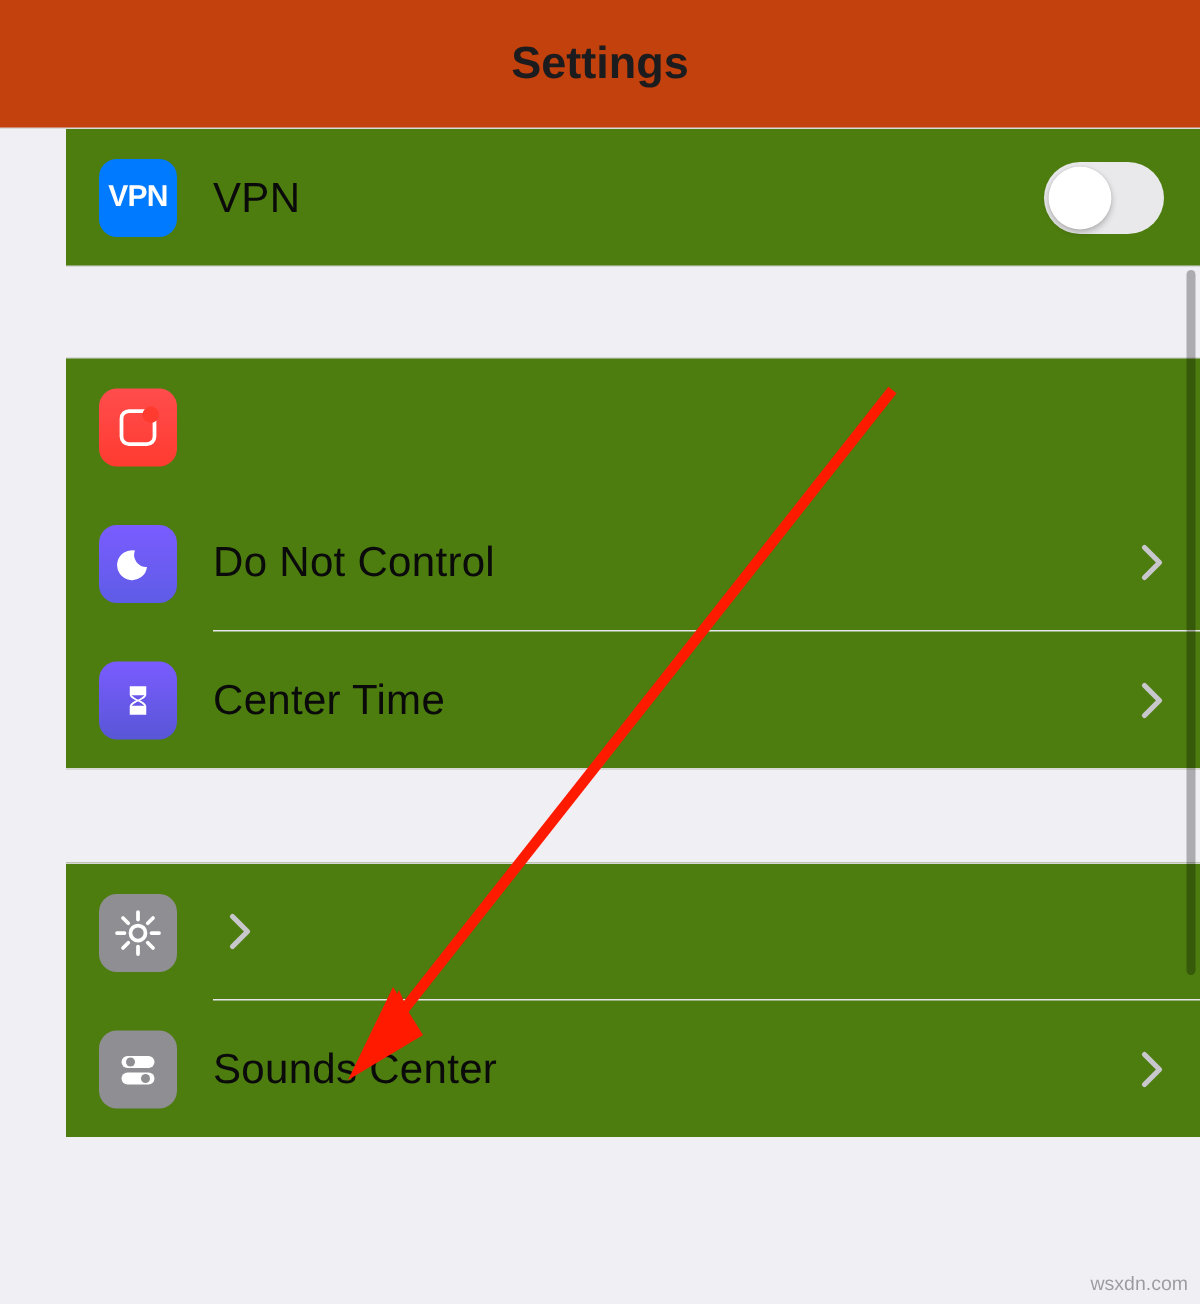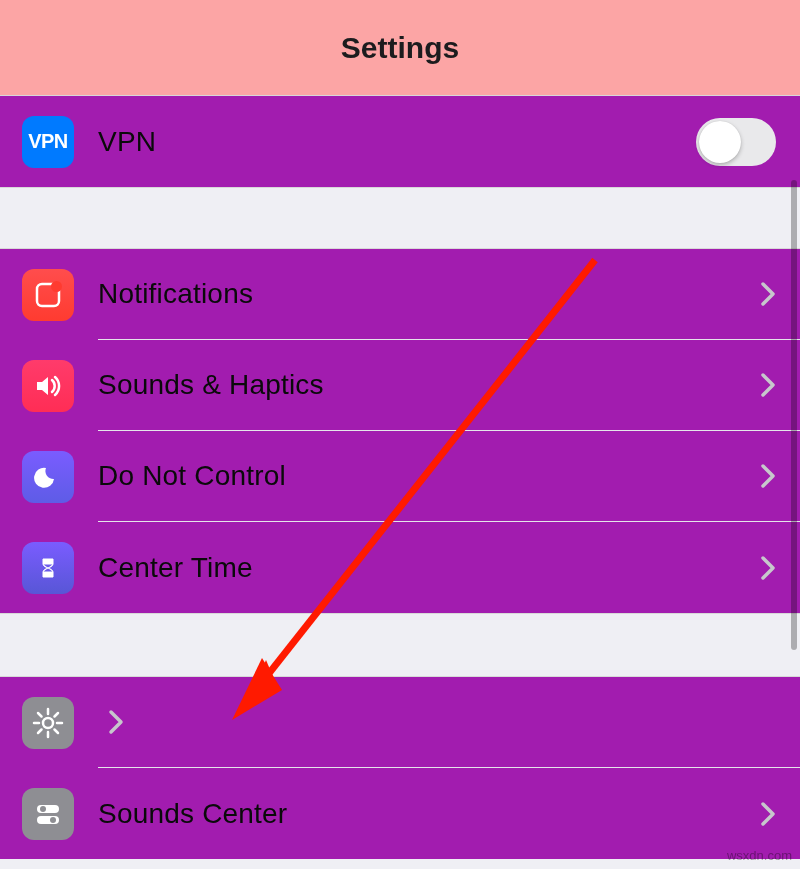--- a/index.html
+++ b/index.html
@@ -7,34 +7,35 @@
       font-family: -apple-system, BlinkMacSystemFont, "Segoe UI", Helvetica, Arial, sans-serif;
       background: #efeff4;
       width: 800px;
       height: 869px;
       overflow: hidden;
       position: relative;
       color: #000;
       font-size: 24px;
     }
     .header {
-      height: 96px;
-      background: #fca5a5;
+      height: 86px;
+      background: #c2410c;
       display: flex;
       align-items: center;
       justify-content: center;
       border-bottom: 1px solid #d8d8d8;
     }
     .header-title {
       font-size: 30px;
       font-weight: 700;
       color: #1c1c1e;
     }
     .group {
-      background: #a21caf;
+      background: #4d7c0f;
+      margin-left: 44px;
     }
     .row {
       display: flex;
       align-items: center;
       height: 91px;
       padding-left: 22px;
       cursor: pointer;
     }
     .row-inner {
       flex: 1;
@@ -158,47 +159,22 @@
 
 <div class="group group-border-top group-border-bot">
 
   <div class="row">
     <div class="icon ic-notif">
       <svg width="34" height="34" viewBox="0 0 34 34">
           <rect x="6" y="6" width="22" height="22" rx="5" fill="none" stroke="#fff" stroke-width="2.5"></rect>
           <circle cx="25.5" cy="8.5" r="5.5" fill="#ff3b30" stroke="#fff" stroke-width="0"></circle>
         </svg>
     </div>
-    <div class="row-inner">
-      <div class="label">Notifications</div>
-      <span class="chevron">
-        <svg width="16" height="26" viewBox="0 0 16 26">
-            <path d="M3 3 L13 13 L3 23" stroke="#c7c7cc" stroke-width="3.5" fill="none" stroke-linecap="round" stroke-linejoin="round"></path>
-          </svg>
-      </span>
-    </div>
-  </div>
-
-  <div class="row">
-    <div class="icon ic-sound">
-      <svg width="30" height="30" viewBox="0 0 30 30">
-          <path d="M4 11 L9 11 L15 6 L15 24 L9 19 L4 19 Z" fill="#fff"></path>
-          <path d="M19 9 A8 8 0 0 1 19 21" stroke="#fff" stroke-width="2.5" fill="none" stroke-linecap="round"></path>
-          <path d="M22 6 A12 12 0 0 1 22 24" stroke="#fff" stroke-width="2.5" fill="none" stroke-linecap="round"></path>
-        </svg>
-    </div>
-    <div class="row-inner">
-      <div class="label">Sounds &amp; Haptics</div>
-      <span class="chevron">
-        <svg width="16" height="26" viewBox="0 0 16 26">
-            <path d="M3 3 L13 13 L3 23" stroke="#c7c7cc" stroke-width="3.5" fill="none" stroke-linecap="round" stroke-linejoin="round"></path>
-          </svg>
-      </span>
-    </div>
-  </div>
+  </div>
+
 
   <div class="row">
     <div class="icon ic-dnd">
       <svg width="30" height="30" viewBox="0 0 30 30">
           <path d="M21 17 A10 10 0 1 1 13 6 A8 8 0 0 0 21 17 Z" fill="#fff"></path>
         </svg>
     </div>
     <div class="row-inner">
       <div class="label">Do Not Control</div>
       <span class="chevron">

